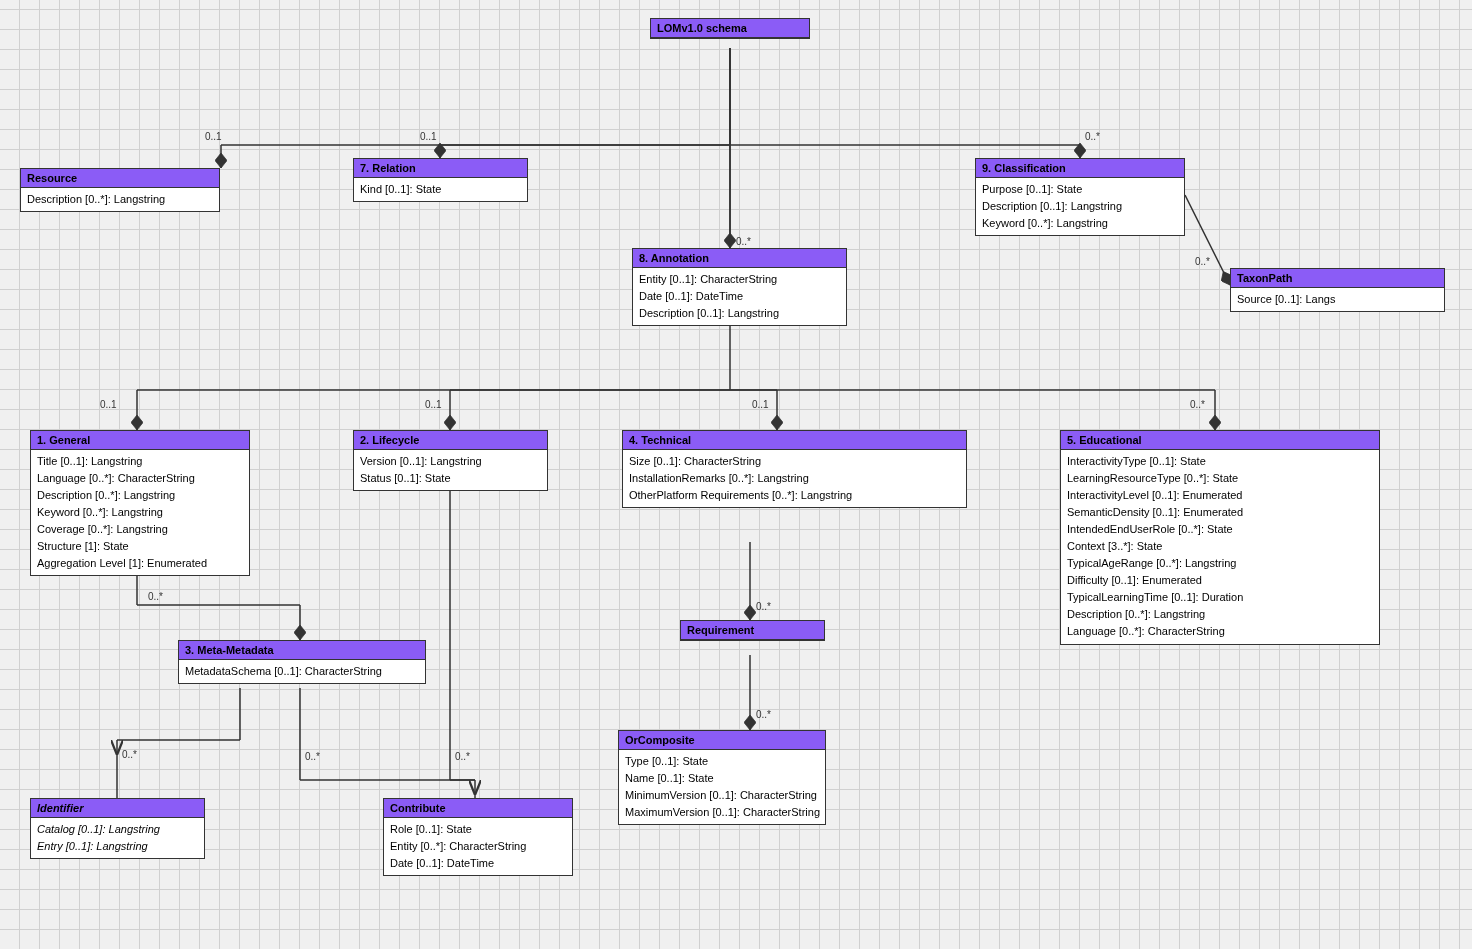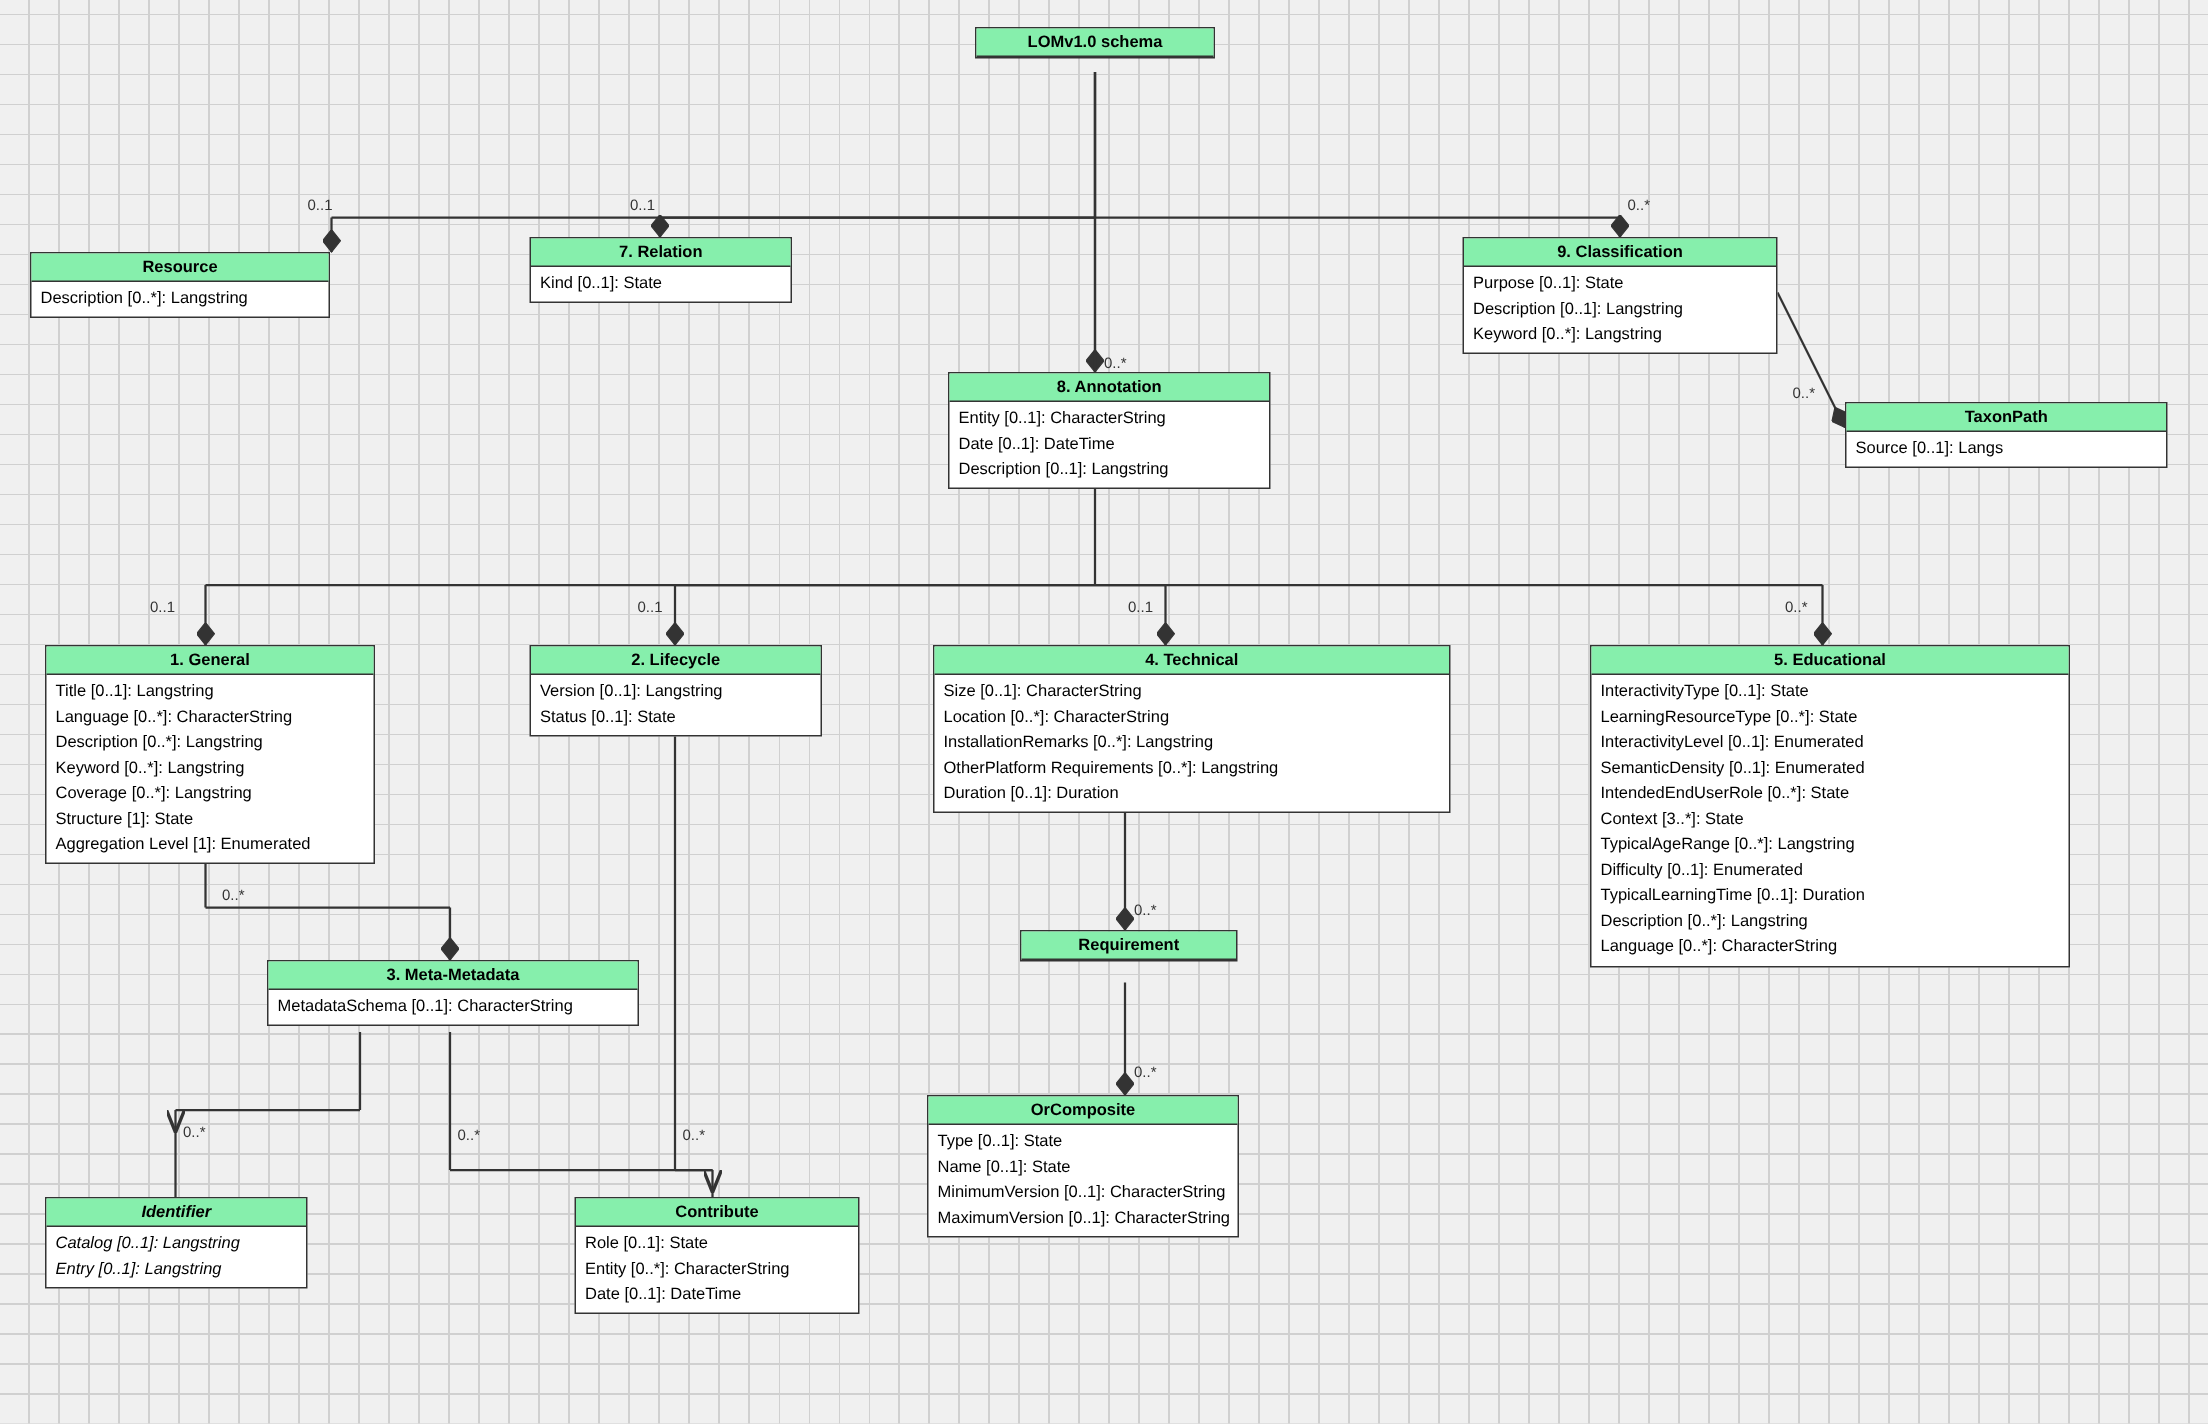--- a/index.html
+++ b/index.html
@@ -14,25 +14,24 @@
       overflow: hidden;
       position: relative;
     }
     .uml-box {
       position: absolute;
       background: white;
       border: 1.5px solid #333;
       font-size: 11px;
     }
     .uml-box .header {
-      background: #86efac;
+      background: #8b5cf6;
       border-bottom: 1.5px solid #333;
       padding: 3px 6px;
       font-weight: bold;
-      text-align: center;
       white-space: nowrap;
     }
     .uml-box .body {
       padding: 3px 6px;
       line-height: 1.5;
       white-space: nowrap;
     }
     .uml-box .body div {
       line-height: 1.55;
     }
@@ -211,24 +210,22 @@
   <div class="body">
     <div>Version [0..1]: Langstring</div>
     <div>Status [0..1]: State</div>
   </div>
 </div>
 
 <div class="uml-box" style="left:622px;top:430px;width:345px;">
   <div class="header">4. Technical</div>
   <div class="body">
     <div>Size [0..1]: CharacterString</div>
-    <div>Location [0..*]: CharacterString</div>
     <div>InstallationRemarks [0..*]: Langstring</div>
     <div>OtherPlatform Requirements [0..*]: Langstring</div>
-    <div>Duration [0..1]: Duration</div>
   </div>
 </div>
 
 <div class="uml-box" style="left:1060px;top:430px;width:320px;">
   <div class="header">5. Educational</div>
   <div class="body">
     <div>InteractivityType [0..1]: State</div>
     <div>LearningResourceType [0..*]: State</div>
     <div>InteractivityLevel [0..1]: Enumerated</div>
     <div>SemanticDensity [0..1]: Enumerated</div>

